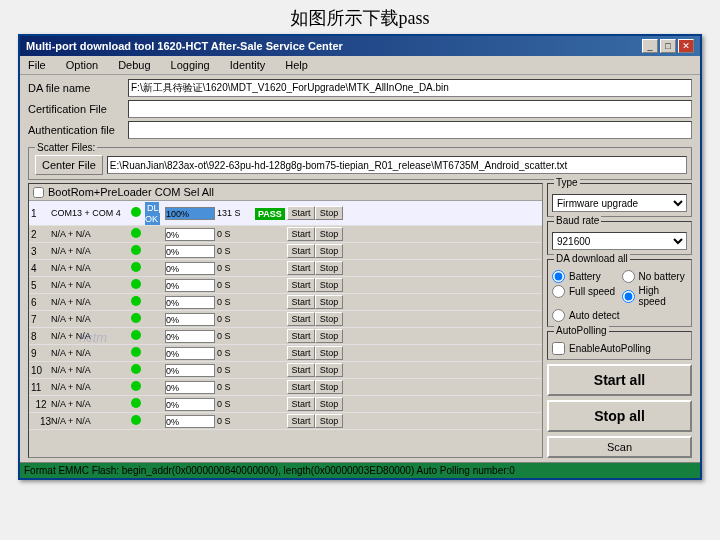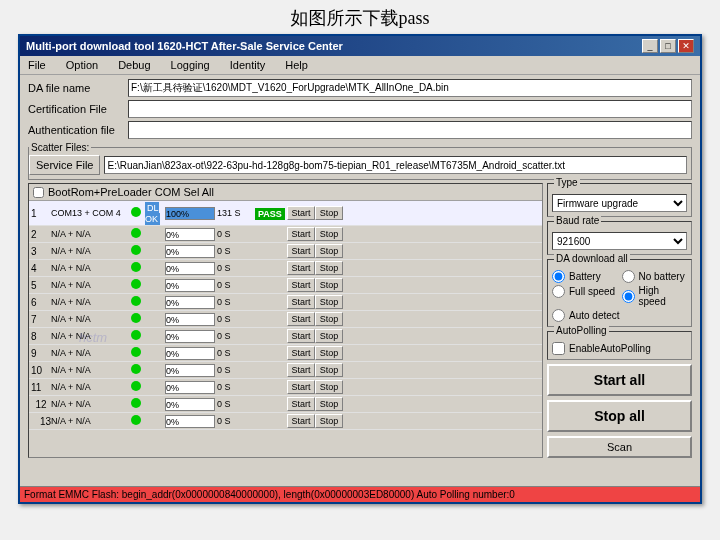--- a/index.html
+++ b/index.html
@@ -240,30 +240,29 @@
       width: 100%;
       height: 22px;
       background: #d4d0c8;
       border: 2px solid #808080;
       border-top-color: #fff;
       border-left-color: #fff;
       font-size: 11px;
       cursor: pointer;
     }
     .status-bar {
-      background: #ef4444;
+      background: #15803d;
       border-top: 1px solid #808080;
       font-size: 10px;
       padding: 2px 4px;
-      margin-top: 24px;
     }
     .checkbox-sm { width: 11px; height: 11px; }
     .fieldset-scatter {
       border: 1px solid #808080;
-      padding: 2px 4px 4px 0;
+      padding: 2px 4px 4px 6px;
       margin-bottom: 3px;
       position: relative;
     }
     .fieldset-legend {
       font-size: 10px;
       padding: 0 2px;
     }
   </style>
 </head>
 <body>
@@ -303,21 +302,21 @@
     </div>
 
     <div class="field-row">
       <span class="field-label">Authentication file</span>
       <input class="field-input" type="text" style="">
     </div>
 
     <fieldset class="fieldset-scatter">
       <legend class="fieldset-legend">Scatter Files:</legend>
       <div class="scatter-row">
-        <button class="scatter-btn">Service File</button>
+        <button class="scatter-btn">Center File</button>
         <input class="field-input" type="text" style="flex: 1 1 0%;" value="E:\RuanJian\823ax-ot\922-63pu-hd-128g8g-bom75-tiepian_R01_release\MT6735M_Android_scatter.txt">
       </div>
     </fieldset>
 
     <div class="main-area">
 
       <div class="left-panel">
 
         <div class="check-header">
           <input type="checkbox" class="checkbox-sm" style="">

